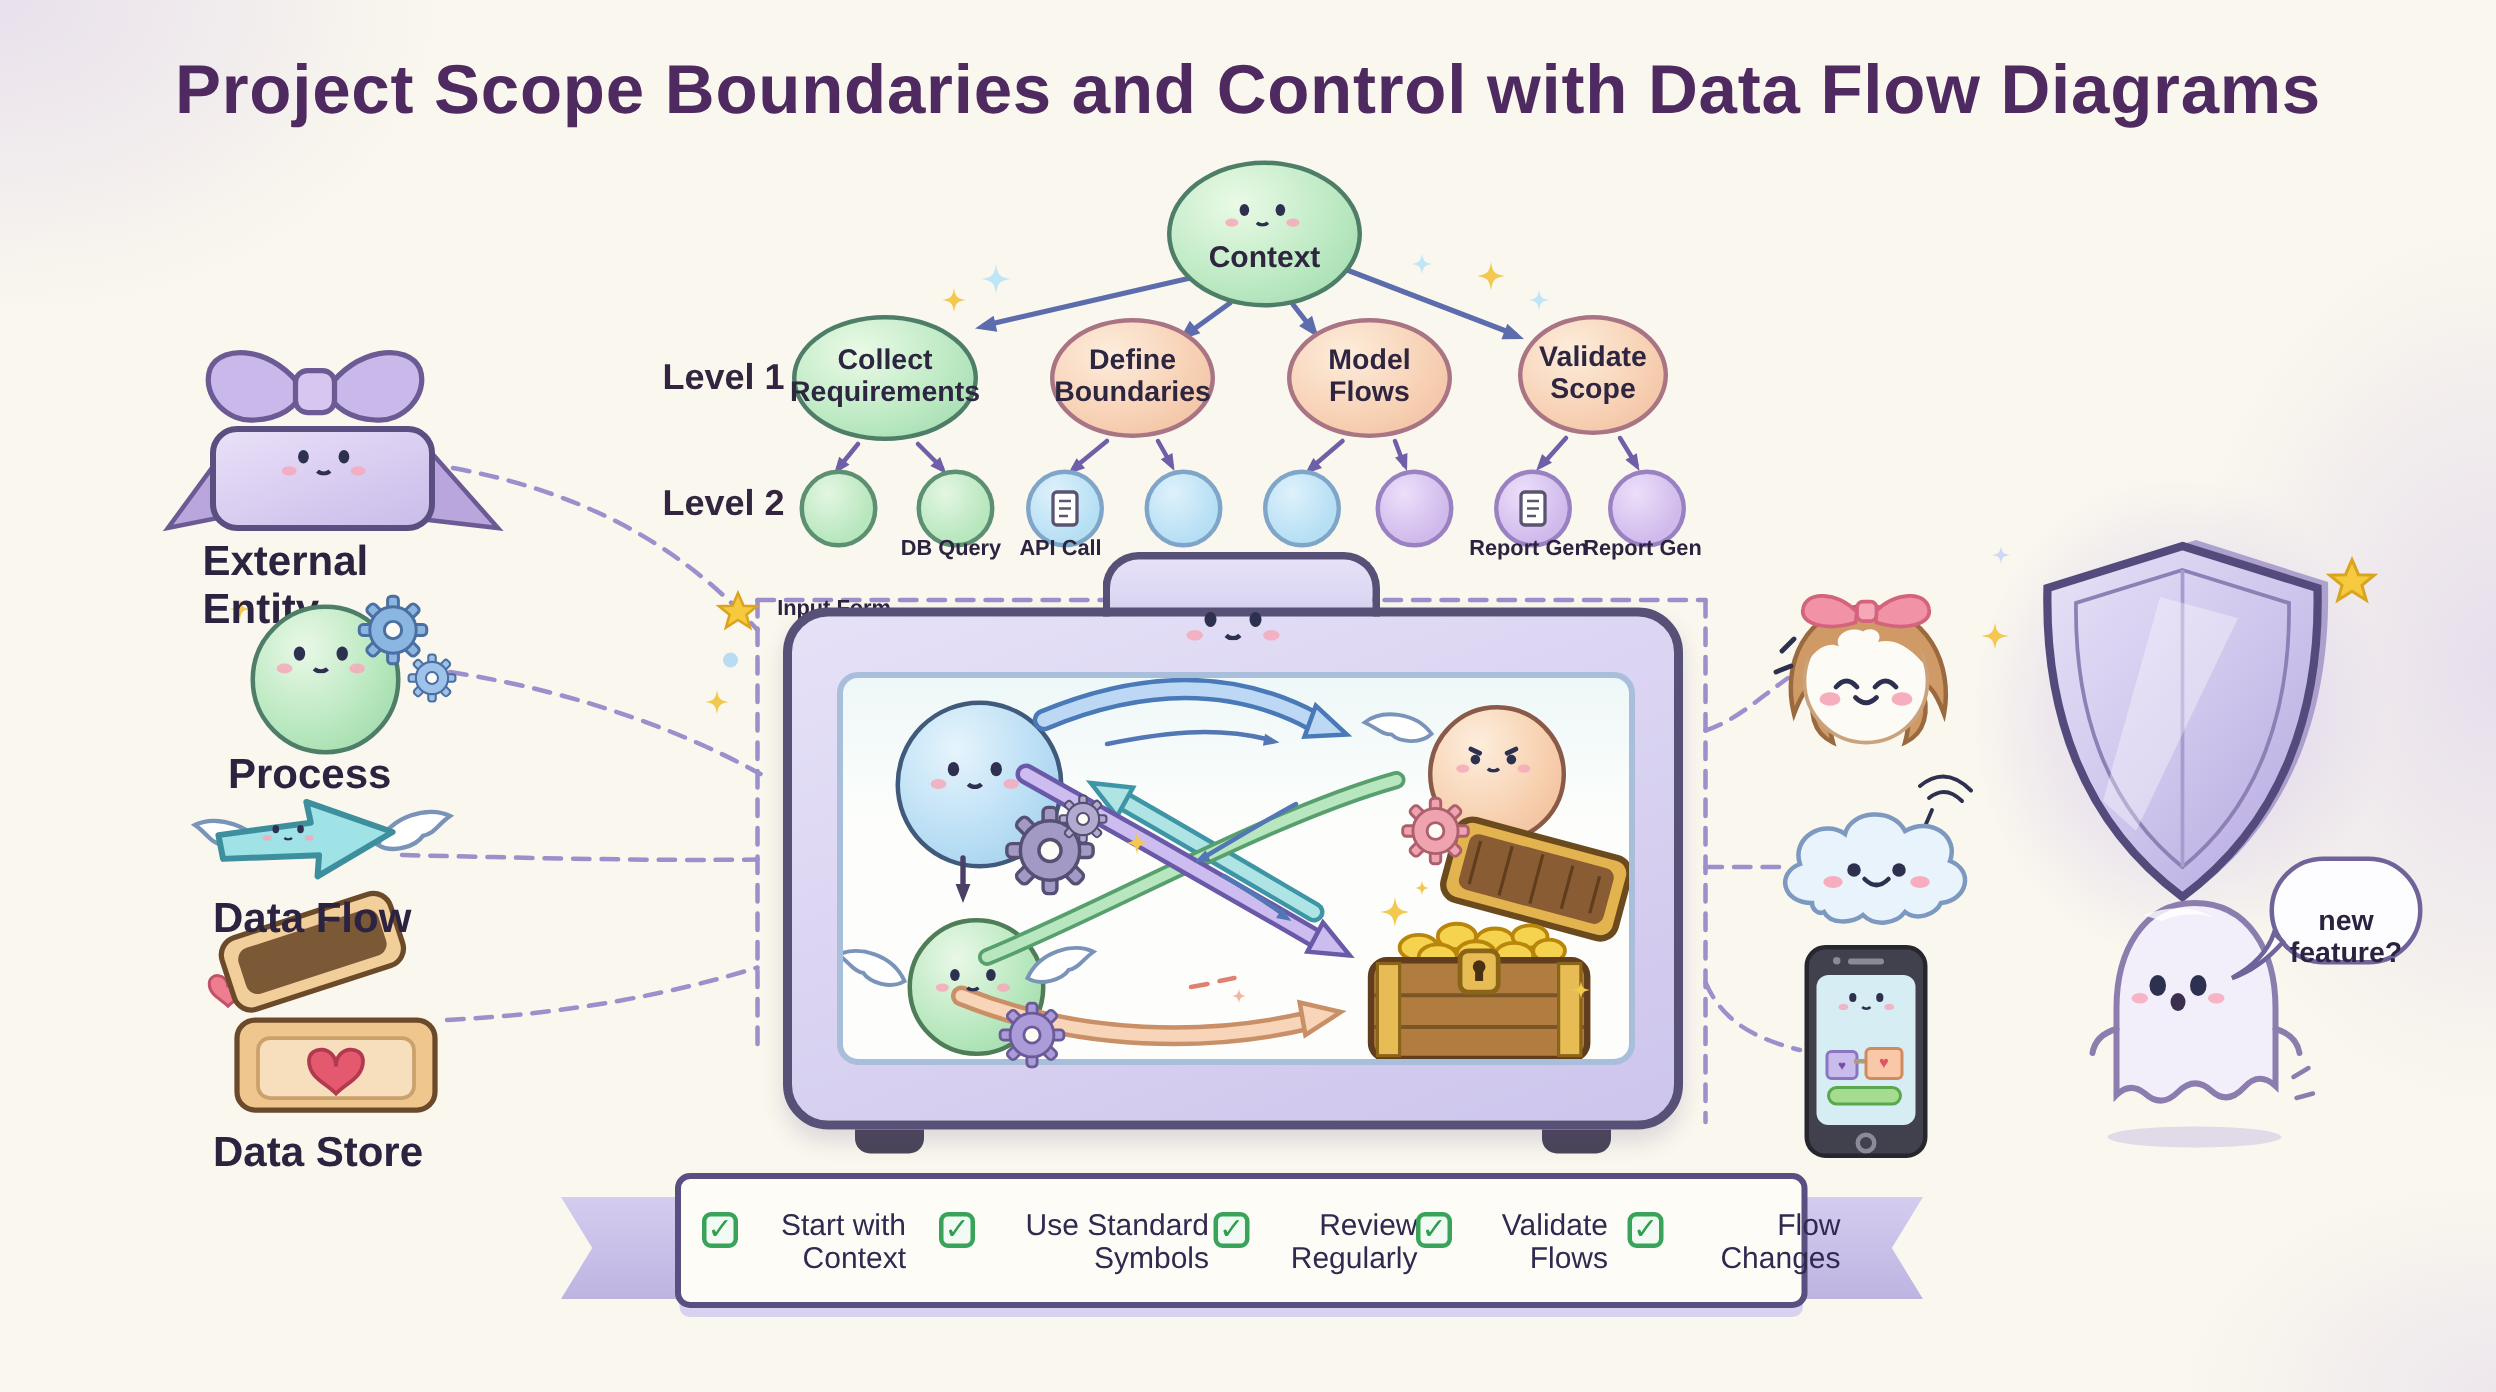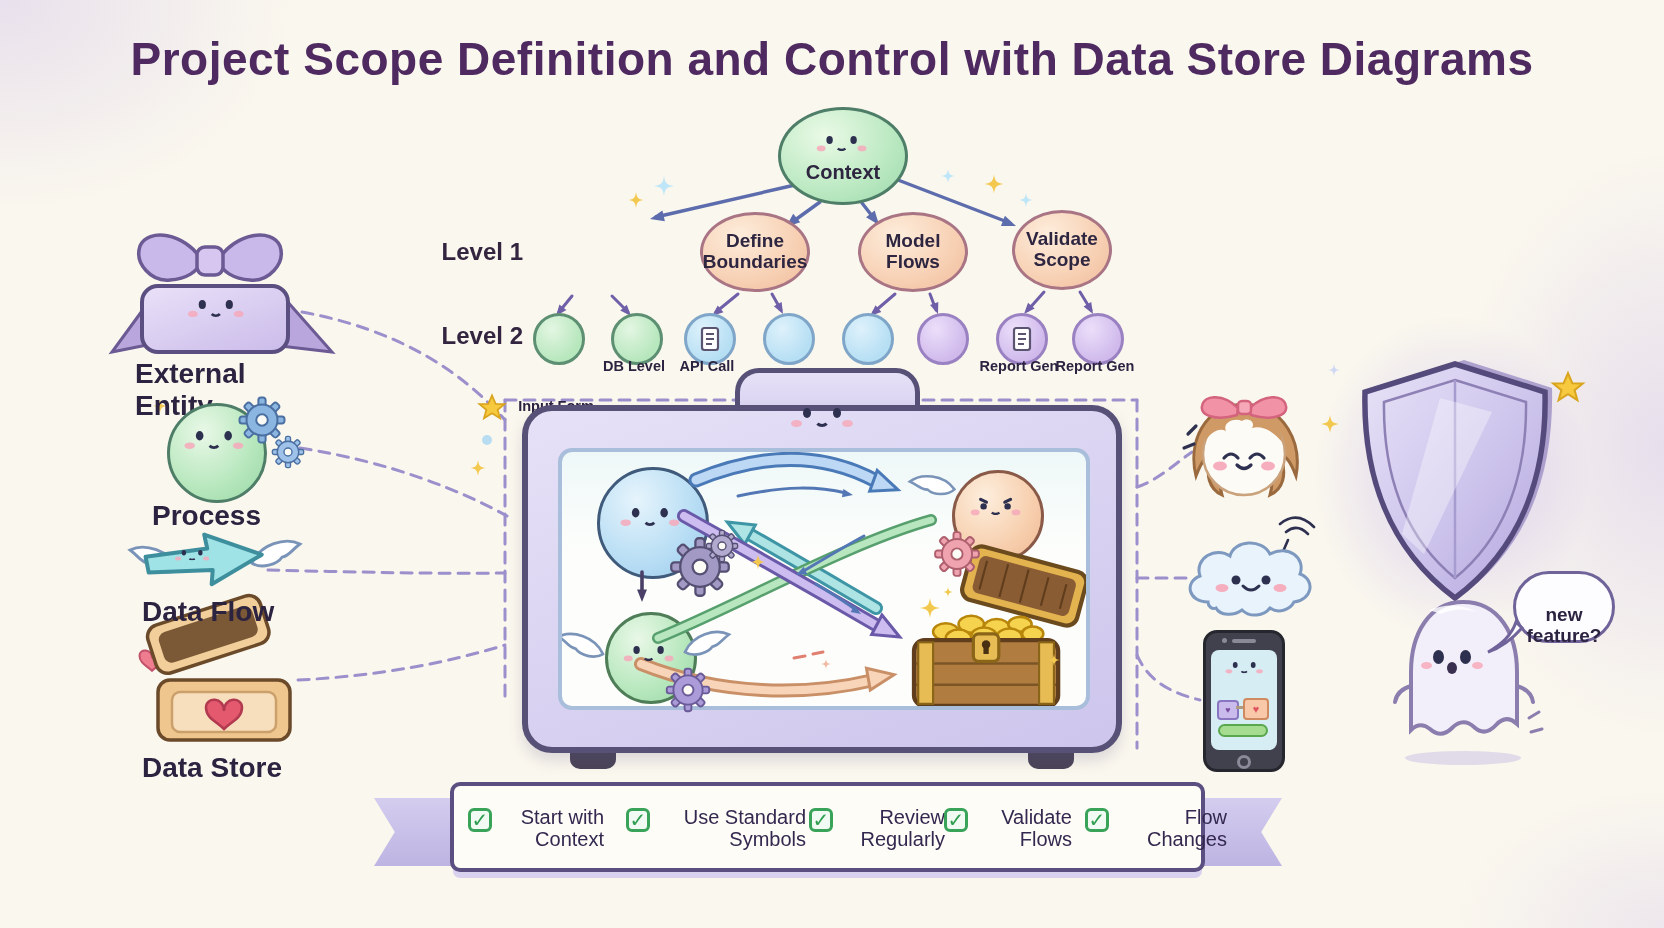--- a/index.html
+++ b/index.html
@@ -214,36 +214,39 @@
     </g>
 
     <g transform="translate(134,522)">
       <use href="#wing" transform="translate(44,34) scale(-1.2,1.2)" fill="#ffffff" stroke="#7a93b8" stroke-width="2.4"></use>
       <use href="#wing" transform="translate(118,28) scale(1.2)" fill="#ffffff" stroke="#7a93b8" stroke-width="2.4"></use>
       <path d="M12 30 L74 26 L72 12 L128 36 L76 62 L78 48 L14 46 Z" transform="rotate(-4 80 38)" fill="#9fe3e6" stroke="#3e8f9e" stroke-width="4" stroke-linejoin="round"></path>
     </g>
 
   </svg>
 
-  <div id="title" class="abs">Project Scope Definition and Control with Data Store Diagrams</div>
+  <div id="title" class="abs">Project Scope Boundaries and Control with Data Flow Diagrams</div>
 
   <div class="bubble green" style="left:778px;top:107px;width:130px;height:98px;padding-top:34px;">
     <span style="font-size:20px;">Context</span>
     <div class="kface" style="left:43px;top:26px;transform:scale(.8);">
       <span class="eye l"></span>
         <span class="eye r"></span>
         <span class="mouth"></span>
       <span class="blush bl"></span>
         <span class="blush br"></span>
     </div>
   </div>
 
   <div class="abs lvl-label" style="left:437px;top:238px;">Level 1</div>
   <div class="abs lvl-label" style="left:437px;top:322px;">Level 2</div>
 
+  <div class="bubble green" style="left:528px;top:210px;width:124px;height:84px;">
+    <span>Collect Requirements</span>
+    </div>
   <div class="bubble peach" style="left:700px;top:212px;width:110px;height:80px;">
     <span>Define Boundaries</span>
     </div>
   <div class="bubble peach" style="left:858px;top:212px;width:110px;height:80px;">
     <span>Model Flows</span>
     </div>
   <div class="bubble peach" style="left:1012px;top:210px;width:100px;height:80px;">
     <span>Validate Scope</span>
     </div>
 
@@ -258,21 +261,21 @@
   <div class="dot blue" style="left:842px;top:313px;"></div>
   <div class="dot purple" style="left:917px;top:313px;"></div>
   <div class="dot purple" style="left:996px;top:313px;">
     <svg width="34" height="34" viewBox="-17 -17 34 34">
         <use href="#doc"></use>
       </svg>
     </div>
   <div class="dot purple" style="left:1072px;top:313px;"></div>
 
   <div class="abs sub-label" style="left:510px;top:359px;margin-top:40px;">Input Form</div>
-  <div class="abs sub-label" style="left:588px;top:359px;">DB Level</div>
+  <div class="abs sub-label" style="left:588px;top:359px;">DB Query</div>
   <div class="abs sub-label" style="left:661px;top:359px;text-align:center;">API Call</div>
   <div class="abs sub-label" style="left:973px;top:359px;">Report Gen</div>
   <div class="abs sub-label" style="left:1049px;top:359px;">Report Gen</div>
 
   <div class="abs" style="left:140px;top:284px;width:150px;height:70px;border-radius:18px;z-index:2;
        background:linear-gradient(160deg,#e9e0f8,#cbbcea);border:4px solid #5a4f80;box-sizing:border-box;"></div>
   <div class="kface" style="left:196px;top:300px;transform:scale(.9);">
     <span class="eye l"></span>
       <span class="eye r"></span>
       <span class="mouth"></span>

